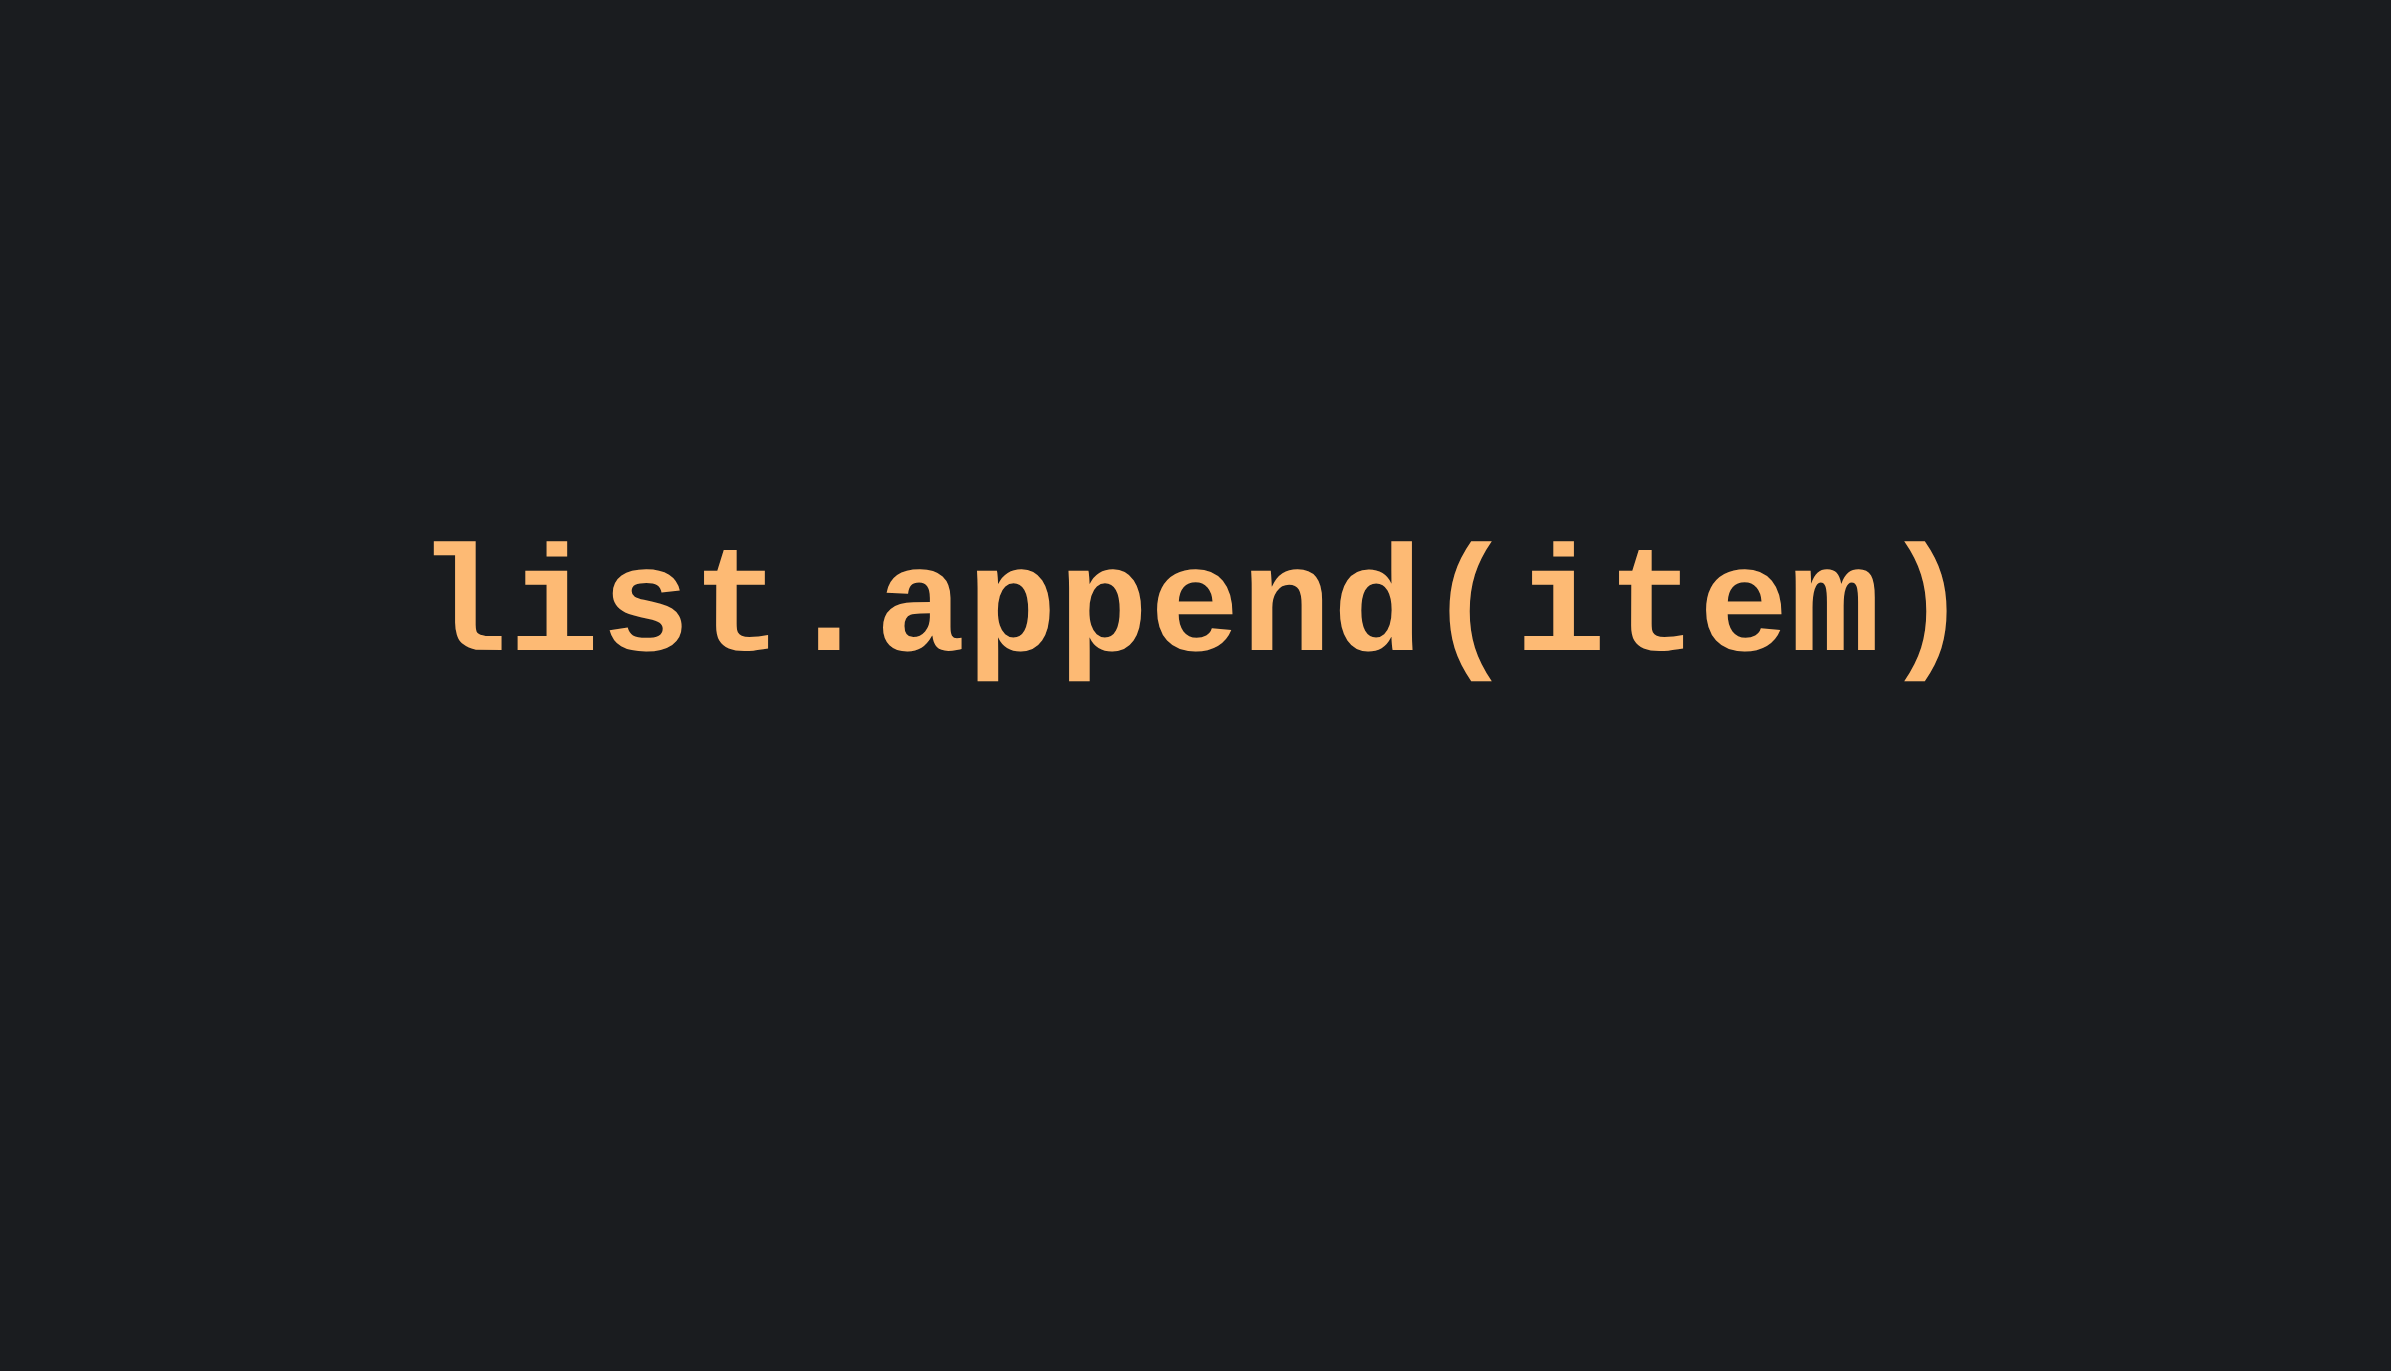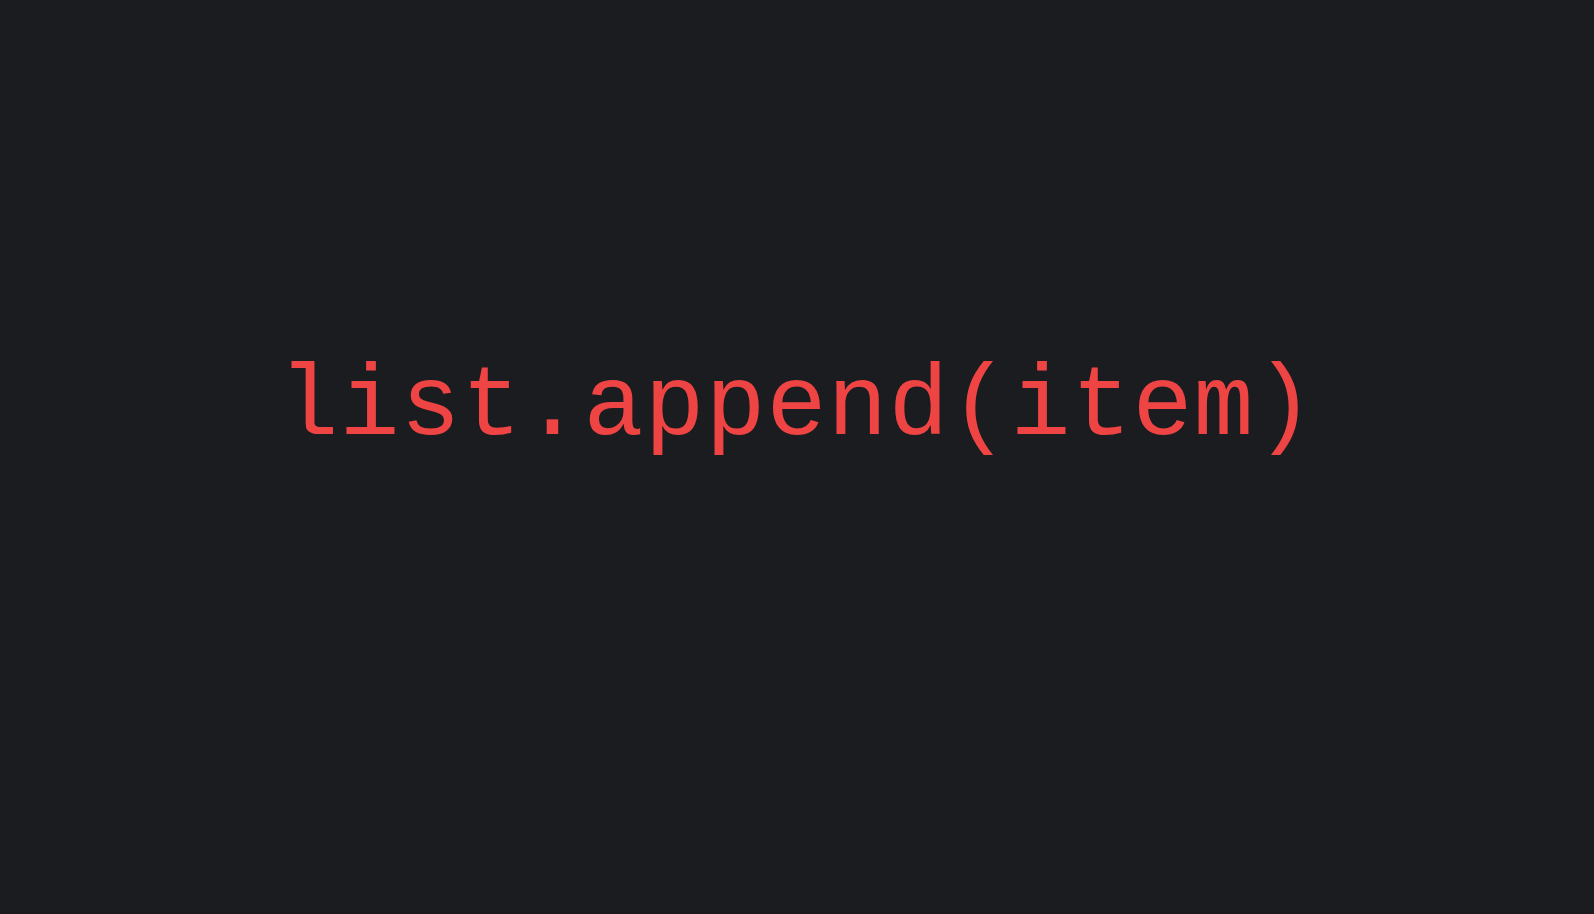--- a/index.html
+++ b/index.html
@@ -12,22 +12,22 @@
       height: 914px;
       background-color: #1a1c1f;
       display: flex;
       align-items: center;
       justify-content: center;
       overflow: hidden;
     }
     .code-display {
       font-family: 'Menlo', 'Monaco', 'Consolas', 'Courier New', monospace;
       font-size: 100px;
-      font-weight: 400;
-      color: #ef4444;
+      font-weight: 700;
+      color: #fdba74;
       letter-spacing: 0.01em;
       white-space: nowrap;
       margin-top: -100px;
     }
   </style>
 </head>
 <body>
 
 <div class="code-display">list.append(item)</div>
 

